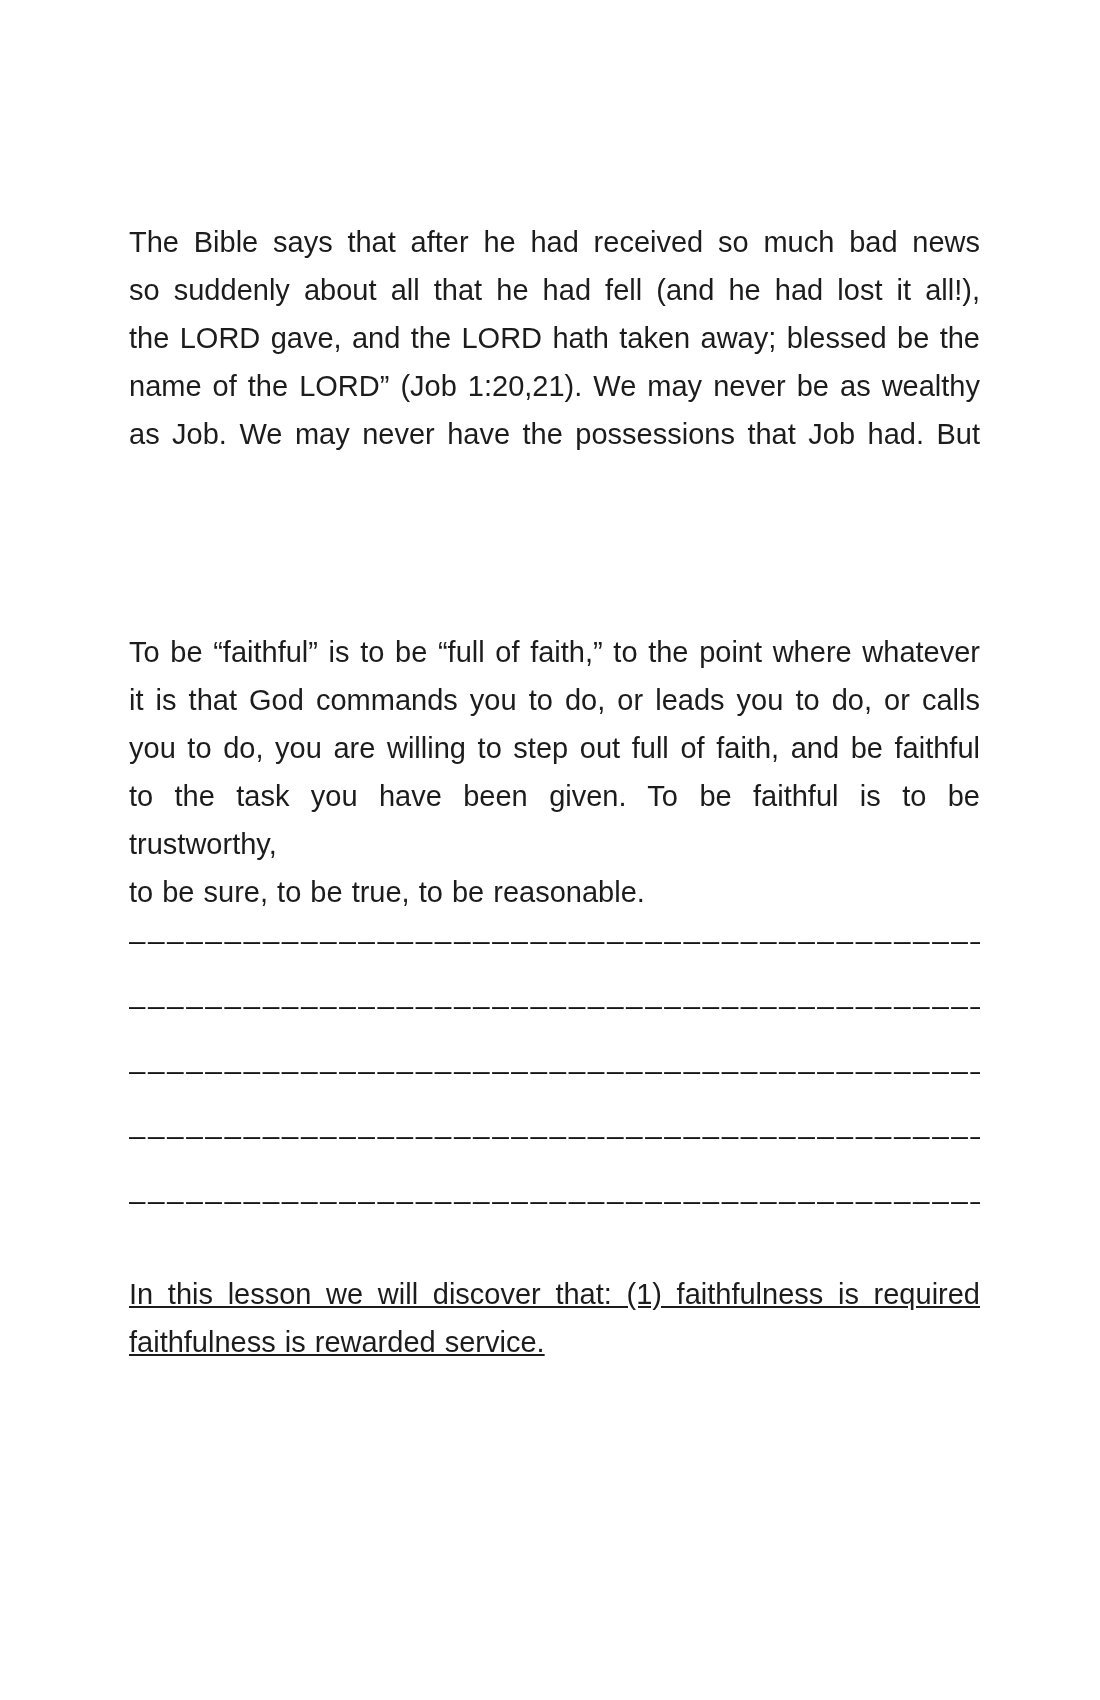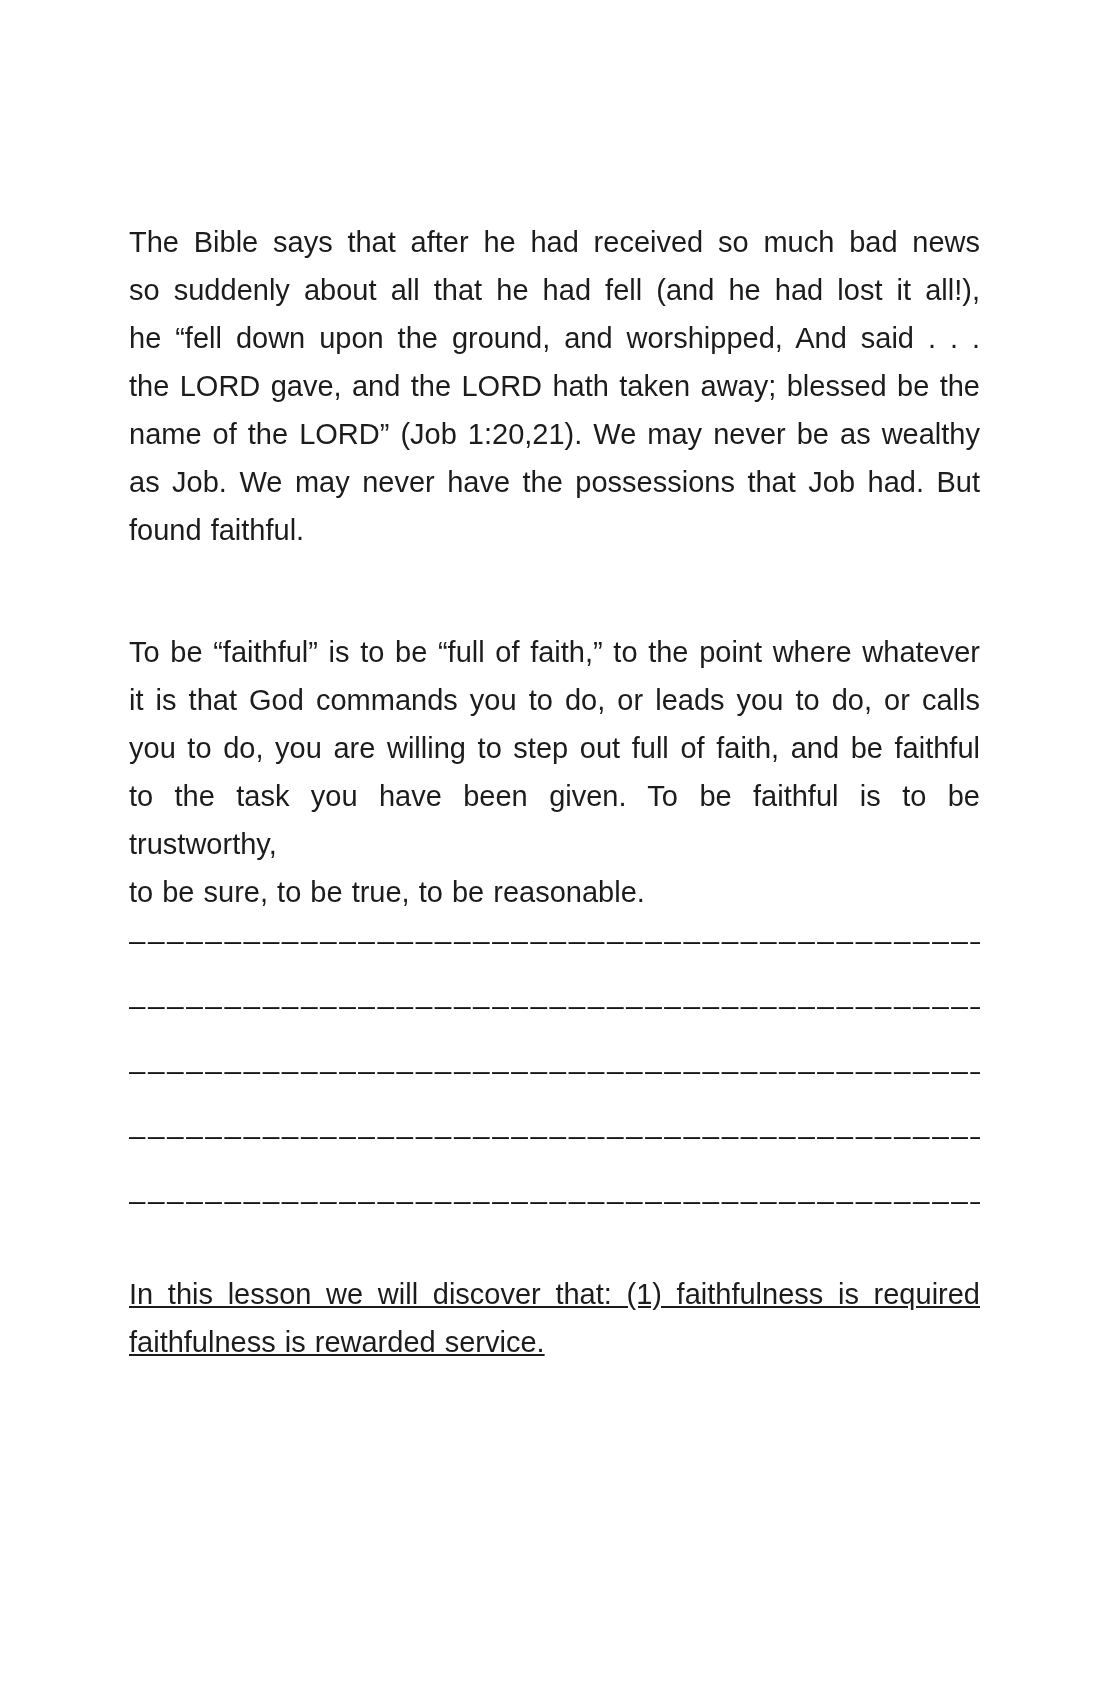--- a/index.html
+++ b/index.html
@@ -73,25 +73,23 @@
 </style>
 </head>
 <body>
 
 <div class="page">
 
 
   <div class="col para-1">
     <div class="pline">The Bible says that after he had received so much bad news</div>
     <div class="pline">so suddenly about all that he had fell (and he had lost it all!),</div>
-    <div class="pline">he “fell down upon the ground, and worshipped, And said . . .</div>
     <div class="pline">the LORD gave, and the LORD hath taken away; blessed be the</div>
     <div class="pline">name of the LORD” (Job 1:20,21). We may never be as wealthy</div>
     <div class="pline">as Job. We may never have the possessions that Job had. But</div>
-    <div class="pline last">found faithful.</div>
   </div>
 
   <div class="col para-2">
     <div class="pline">To be “faithful” is to be “full of faith,” to the point where whatever</div>
     <div class="pline">it is that God commands you to do, or leads you to do, or calls</div>
     <div class="pline">you to do, you are willing to step out full of faith, and be faithful</div>
     <div class="pline">to the task you have been given. To be faithful is to be trustworthy,</div>
     <div class="pline last">to be sure, to be true, to be reasonable.</div>
   </div>
 

